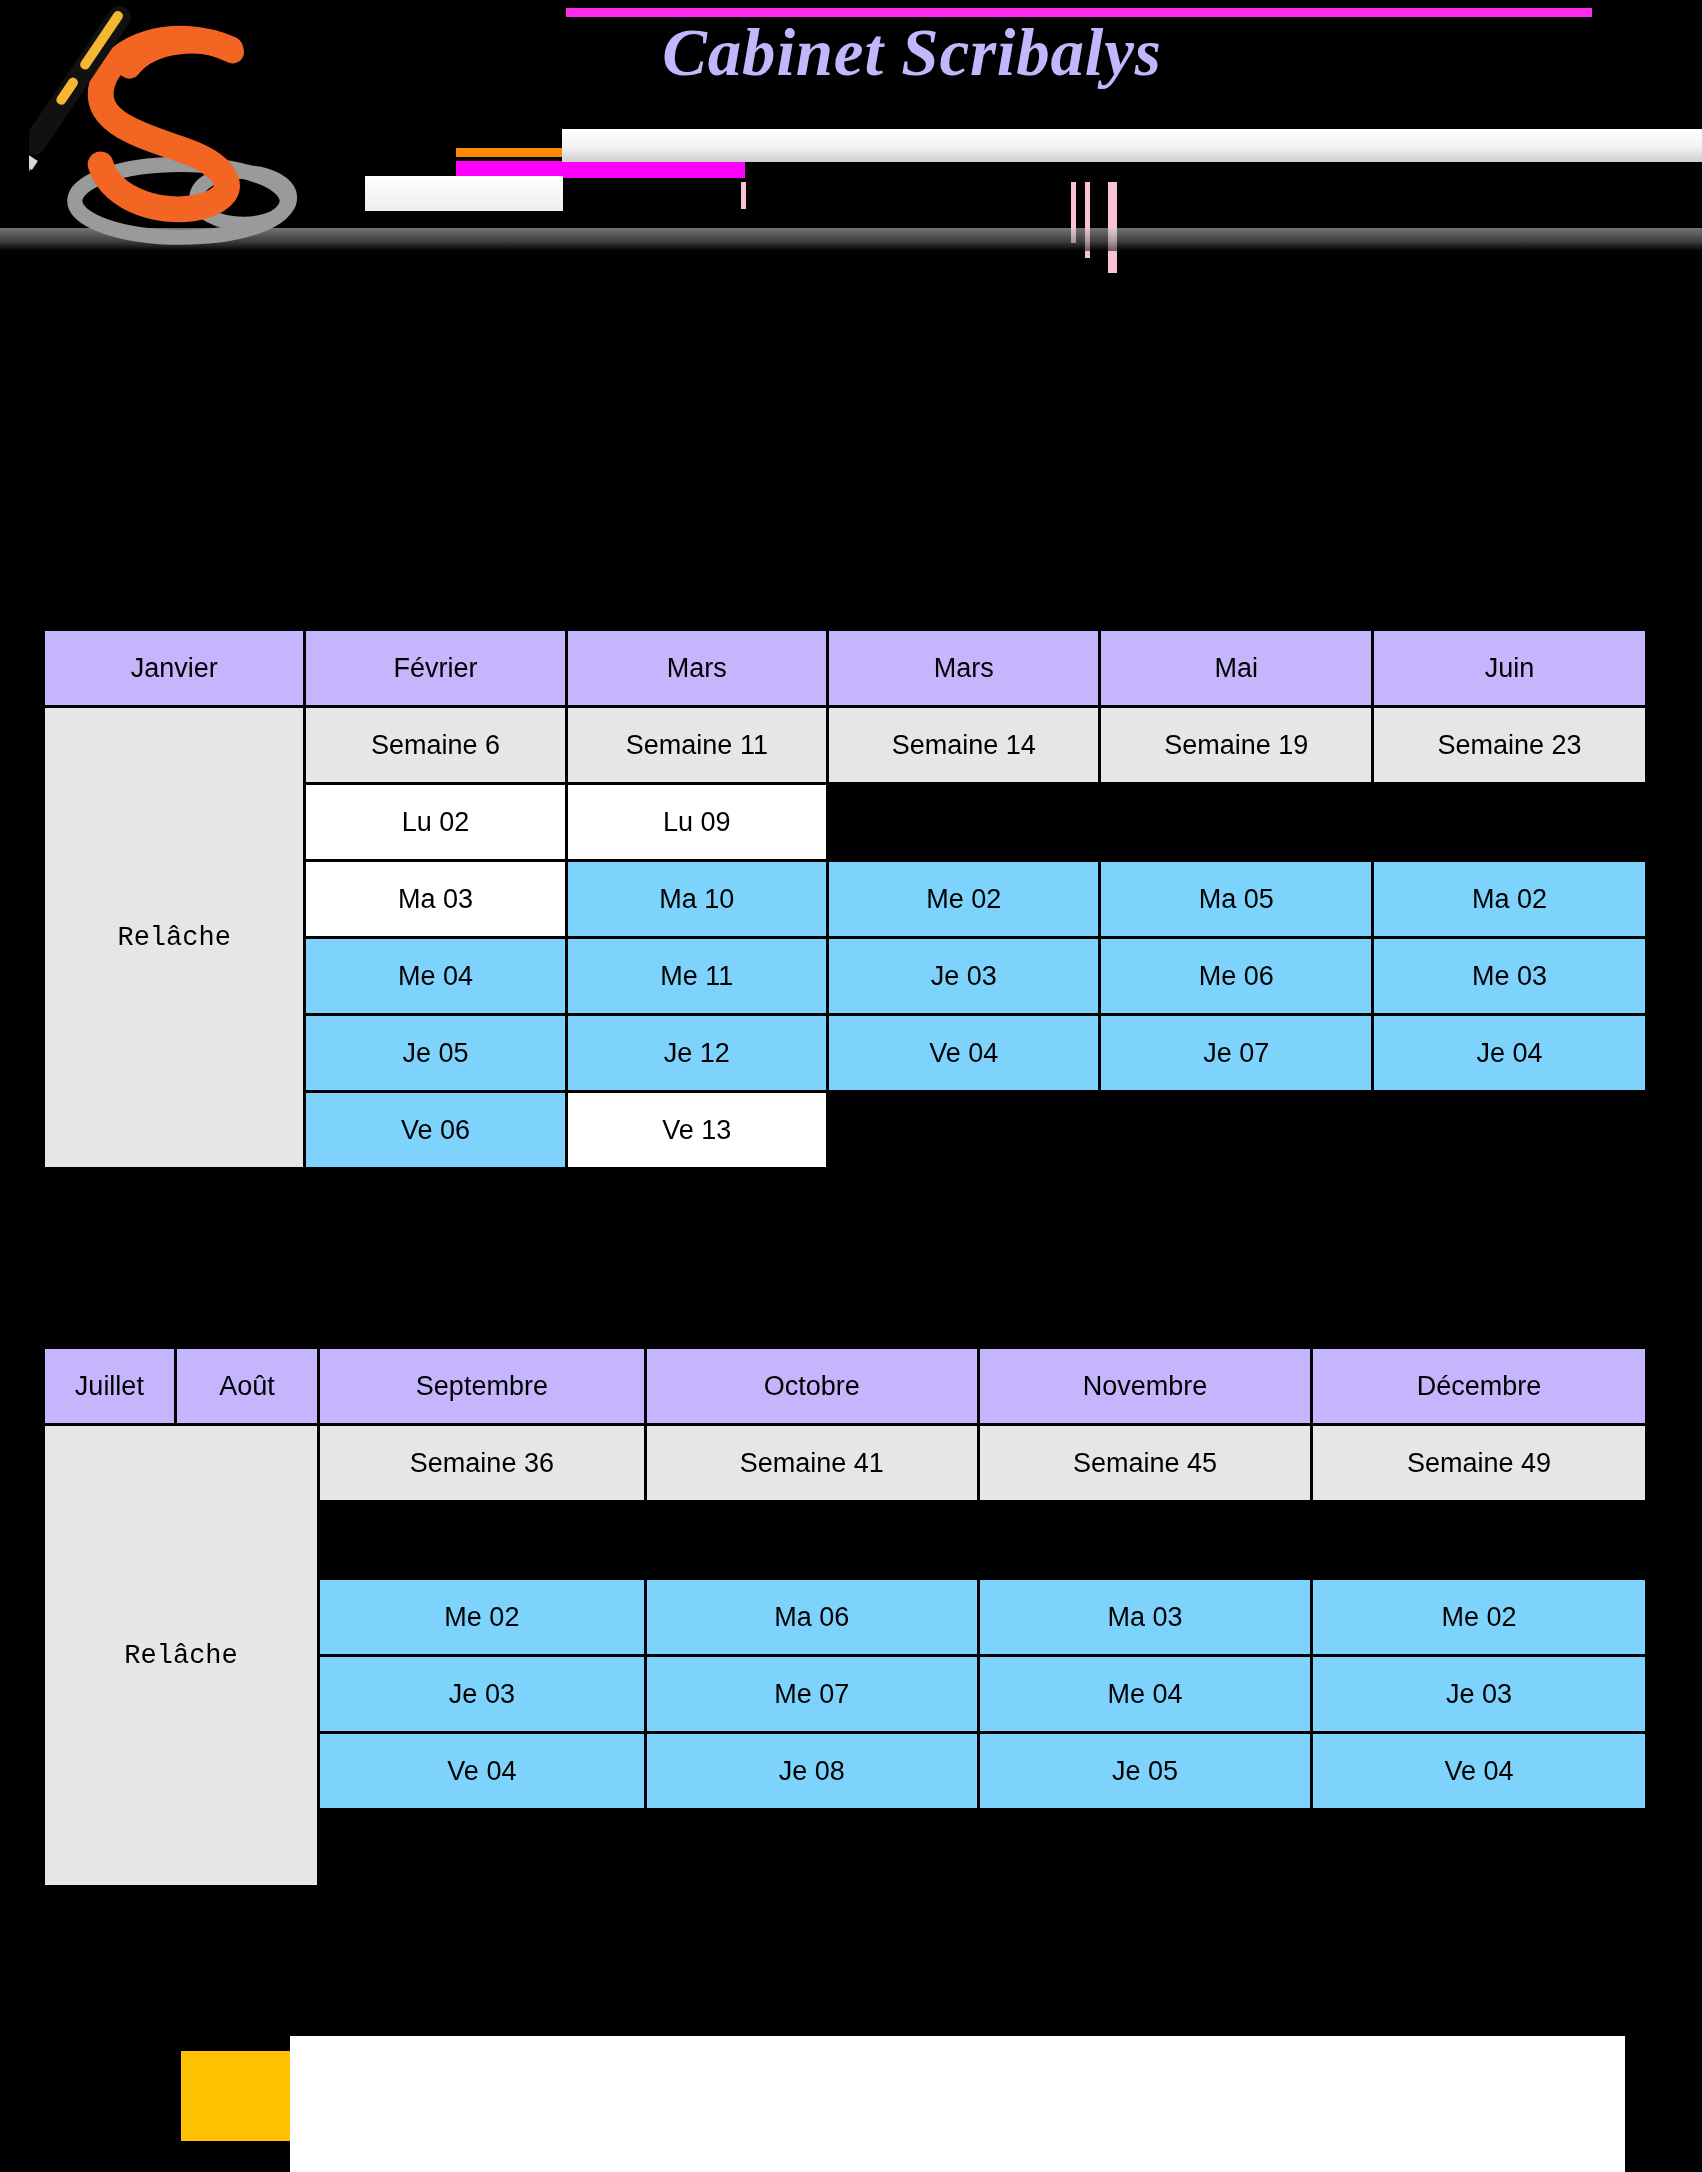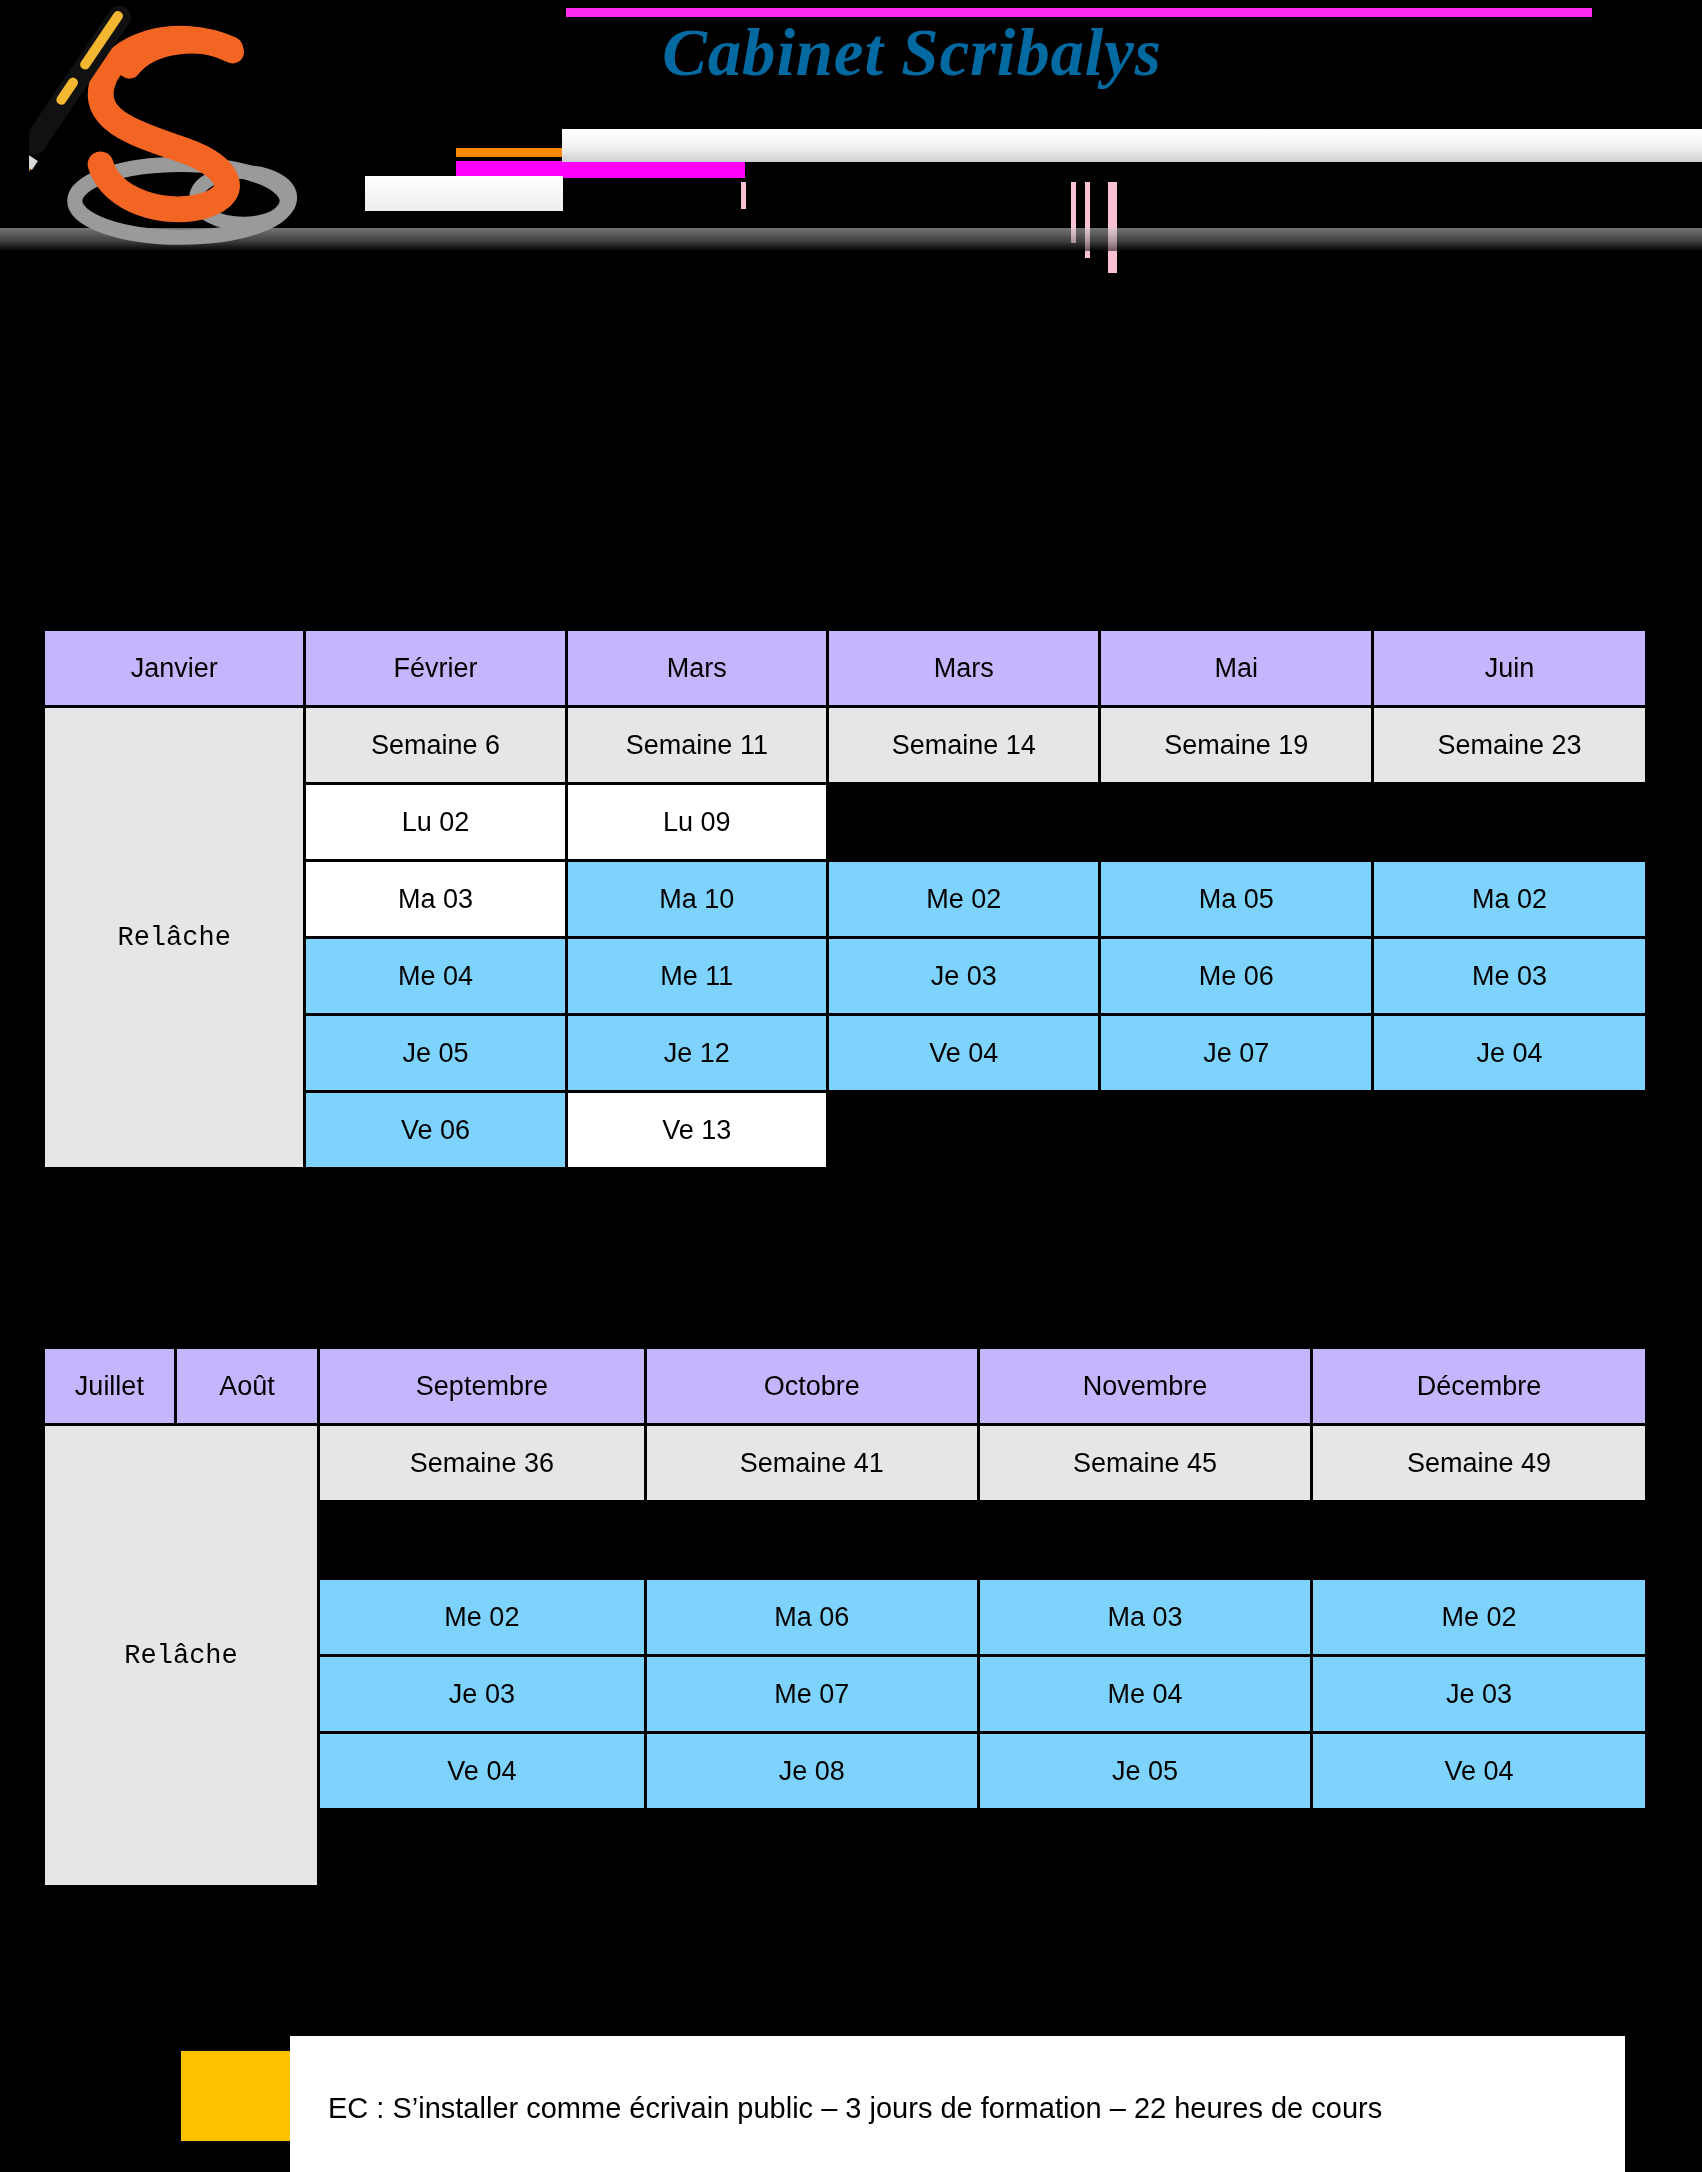--- a/index.html
+++ b/index.html
@@ -34,21 +34,21 @@
     position: absolute;
     left: 532px;
     top: 13.7px;
     width: 760px;
     text-align: center;
     font-family: "Liberation Serif", "DejaVu Serif", serif;
     font-style: italic;
     font-weight: bold;
     font-size: 67px;
     letter-spacing: 0.8px;
-    color: #0369a1;
+    color: #c4b5fd;
     white-space: nowrap;
   }
   .glitch-white-bar {
     position: absolute;
     left: 562px;
     top: 129px;
     width: 1140px;
     height: 33px;
     background: linear-gradient(180deg,#ffffff 0%,#f2f2f2 55%,#cfcfcf 100%);
   }
@@ -321,15 +321,14 @@
       <td class="c-empty"></td>
       <td class="c-empty"></td>
       <td class="c-empty"></td>
     </tr>
   </tbody>
 </table>
 
 <div class="legend">
   <div class="legend-panel"></div>
   <div class="legend-swatch"></div>
-  <div class="legend-text">EC : S’installer comme écrivain public – 3 jours de formation – 22 heures de cours</div>
 </div>
 
 
 </body></html>

